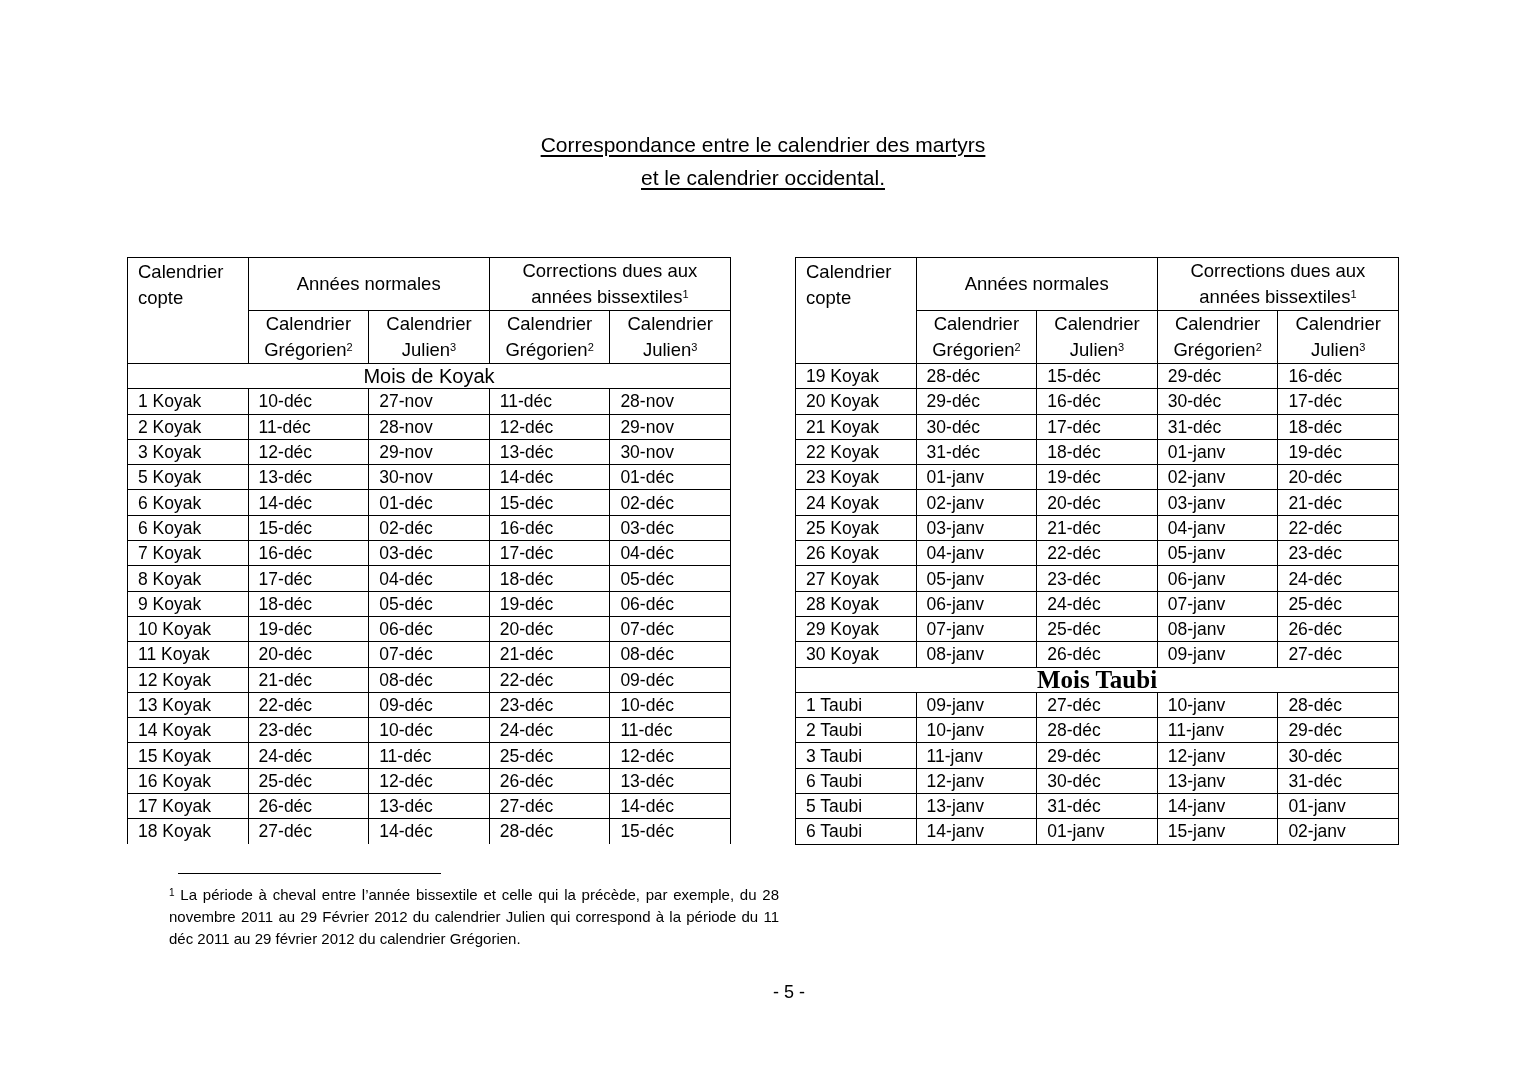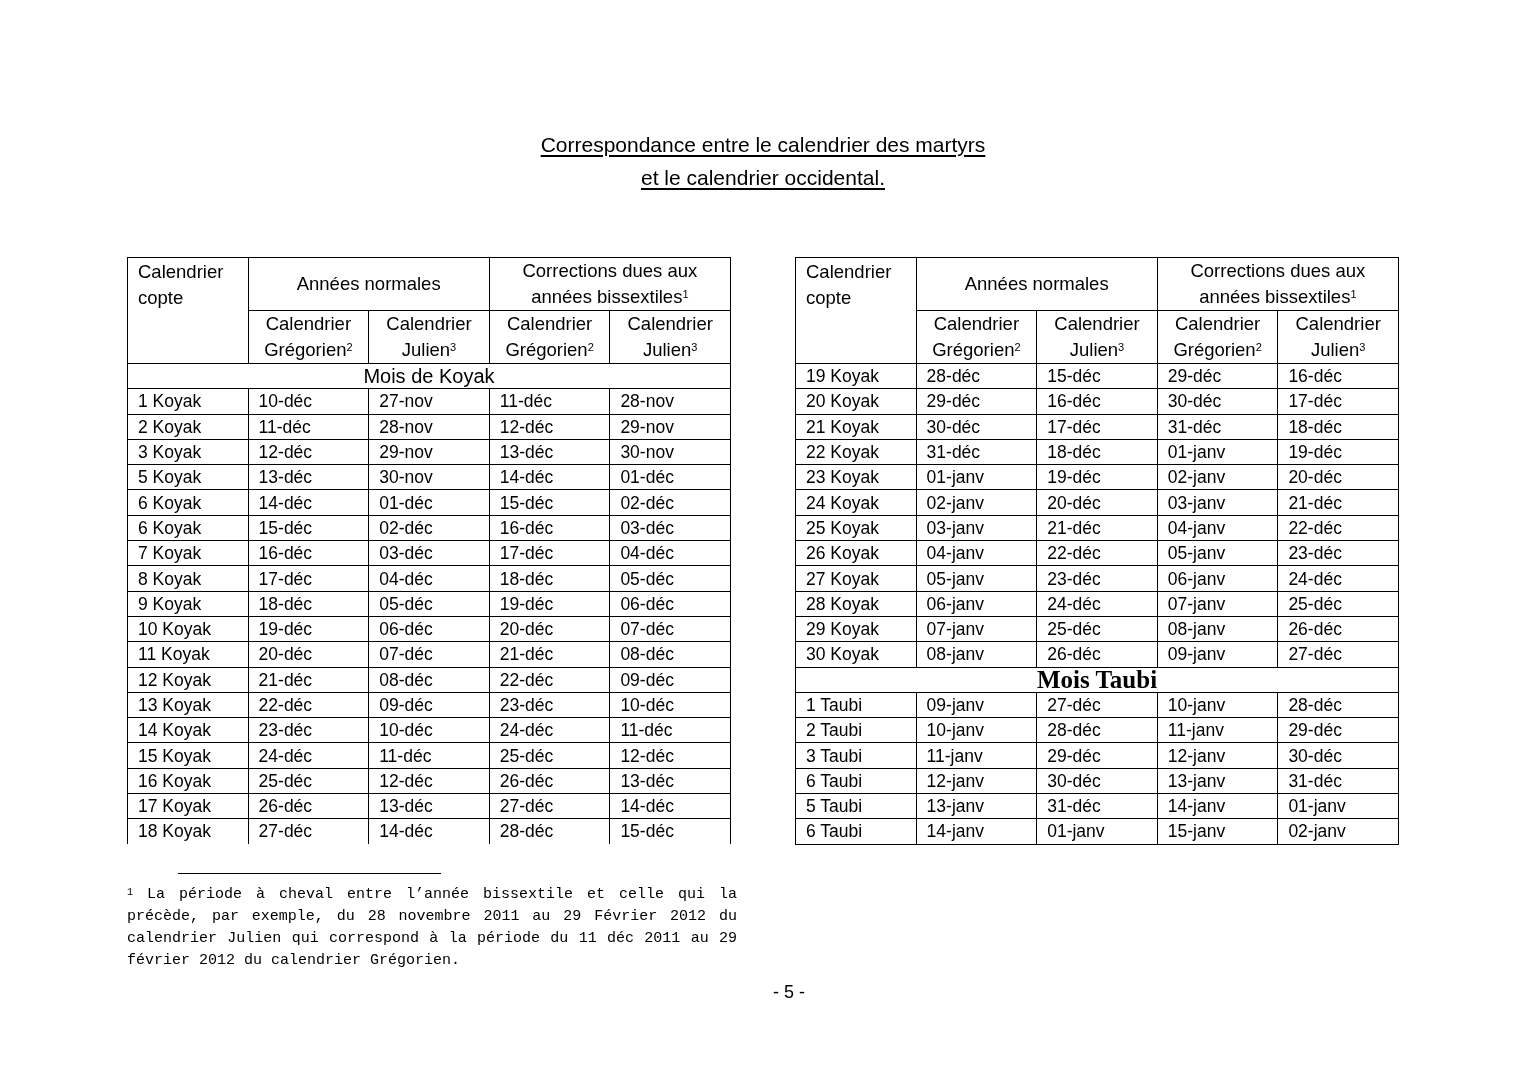--- a/index.html
+++ b/index.html
@@ -17,21 +17,21 @@
   table.cal th { font-weight: normal; font-size: 18.5px; line-height: 26px; text-align: center; }
   th.copte { text-align: left !important; vertical-align: top; padding: 1px 0 0 10px !important; }
   th.grp { height: 52px; }
   th.sub { height: 52px; }
   sup { font-size: 11px; vertical-align: top; position: relative; top: -3px; }
   td { font-size: 17.5px; height: 24.3px; line-height: 24px; padding-left: 10px !important; white-space: nowrap; }
   tr.month td { text-align: center; padding-left: 0 !important; font-size: 20px; font-weight: normal; }
   tr.month.serif td { font-family: "Liberation Serif", serif; font-weight: bold; font-size: 25px; }
   table.left tr:last-child td { border-bottom: none; }
   .fn-rule { position: absolute; left: 178px; top: 873px; width: 263px; border-top: 1px solid #000; }
-  .fn { position: absolute; font-size: 15px; line-height: 22px; font-family: Liberation Mono, monospace; }
+  .fn { position: absolute; font-size: 15px; line-height: 22px; font-family: Liberation Sans, sans-serif; margin-left: 42px; }
   .fn sup { font-size: 10px; top: -2px; }
   .fn1 { left: 127px; top: 884px; width: 610px; text-align: justify; }
   .fn2 { left: 795px; top: 884px; width: 620px; }
   .page { position: absolute; top: 982px; left: 0; width: 1578px; text-align: center; font-size: 18px; }
 </style>
 </head>
 <body>
 
 <div class="title">
   <span>Correspondance entre le calendrier des martyrs</span><br>

